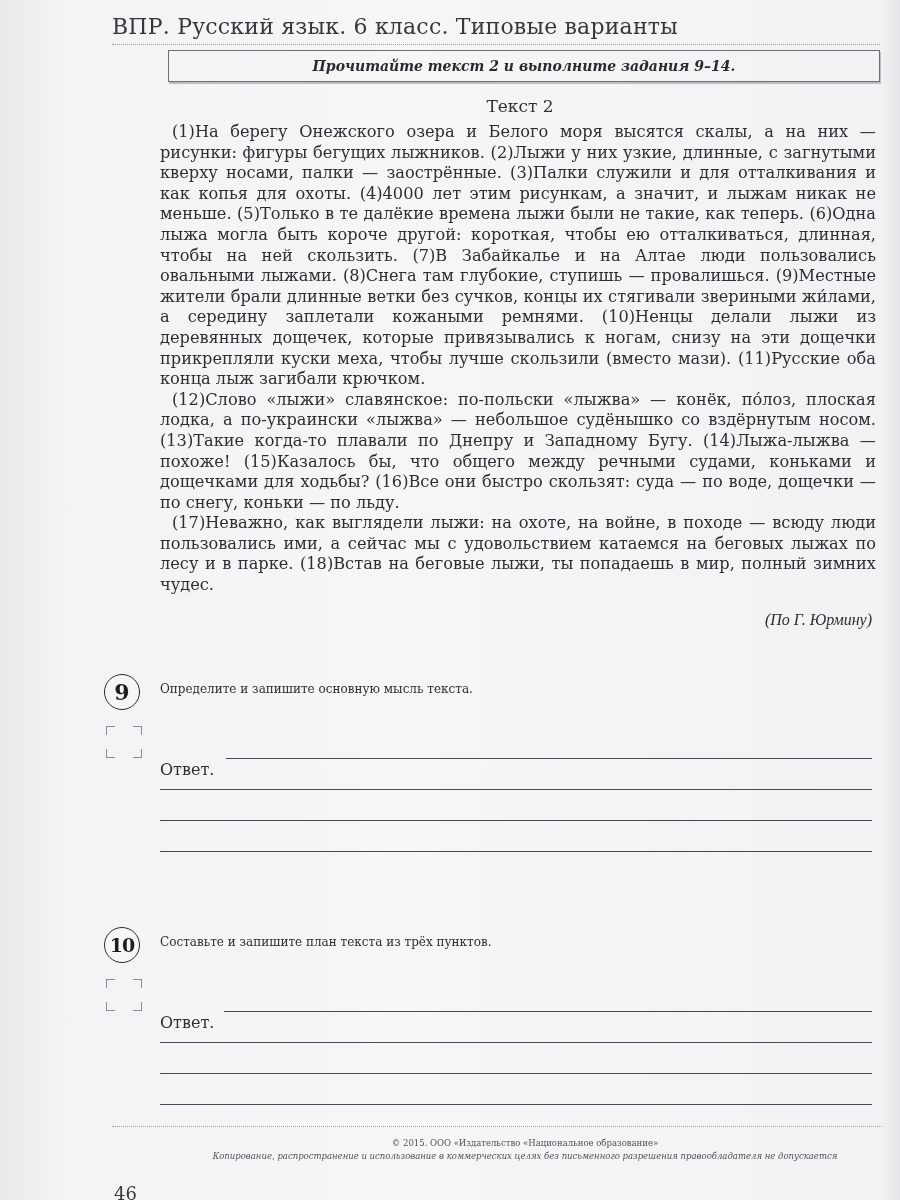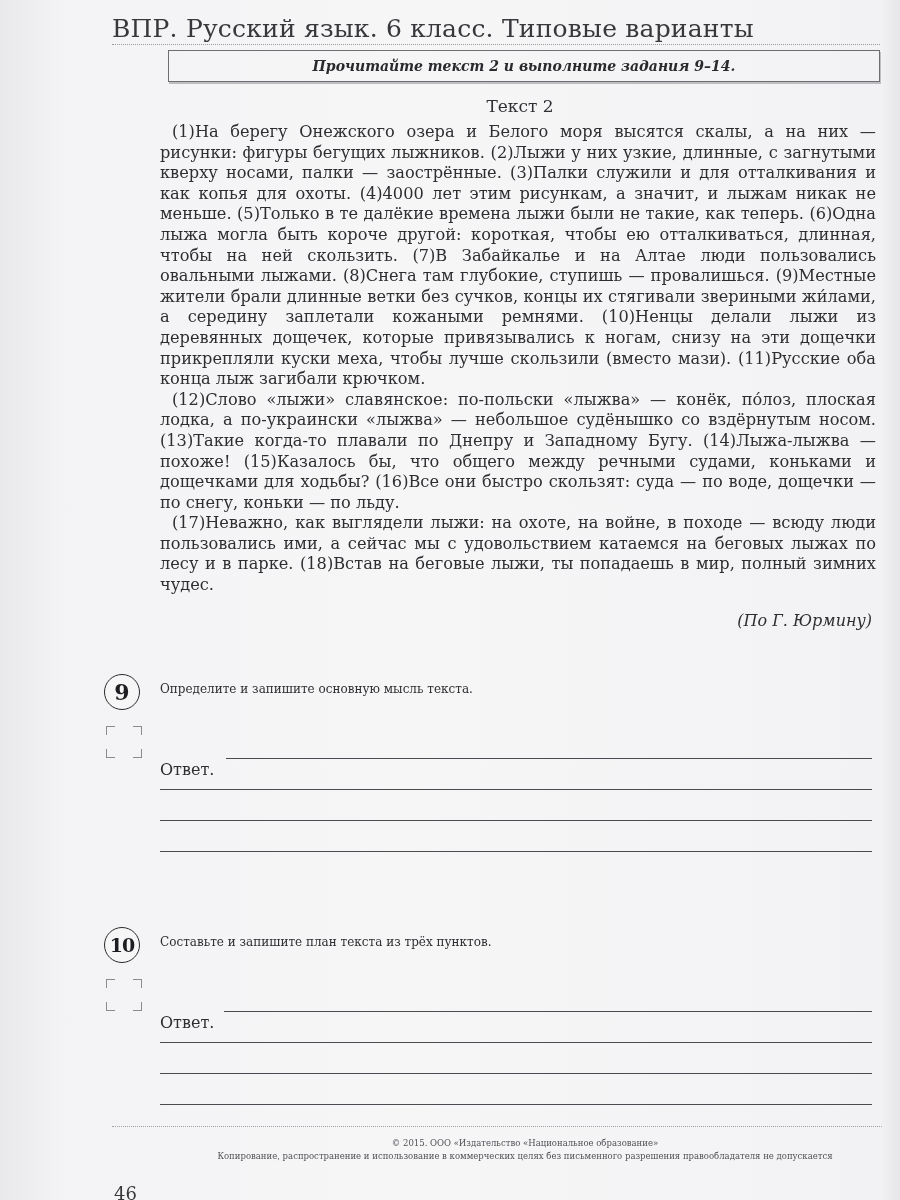--- a/index.html
+++ b/index.html
@@ -9,21 +9,21 @@
     font-family: "DejaVu Serif", "Liberation Serif", serif;
     color: #2a2a2e;
     position: relative;
   }
   .page {
     position: absolute; left: 0; top: 0; width: 900px; height: 1200px;
     background: linear-gradient(90deg, #e9e9ec 0px, #f3f3f5 60px, #f6f6f7 400px, #f2f2f4 880px, #e6e6ea 900px);
   }
   .header {
     position: absolute; left: 112px; top: 14px; width: 770px;
-    font-size: 25px; letter-spacing: 0.2px; color: #38383c;
+    font-size: 22px; letter-spacing: 0.2px; color: #38383c;
   }
   .header-rule {
     position: absolute; left: 112px; top: 44px; width: 768px; height: 0;
     border-top: 1px dotted #9a9aa0;
   }
   .instruction-box {
     position: absolute; left: 168px; top: 50px; width: 712px; height: 32px;
     border: 1.5px solid #6d6d72; box-sizing: border-box;
     display: flex; align-items: center; justify-content: center;
     font-style: italic; font-weight: bold; font-size: 14px; color: #2a2a2e;
@@ -34,21 +34,21 @@
     font-size: 17px; color: #303034;
   }
   .text-body {
     position: absolute; left: 160px; top: 122px; width: 716px;
     font-size: 16.2px; line-height: 20.6px; text-align: justify;
     color: #2e2e32;
   }
   .text-body p { margin: 0; text-indent: 12px; }
   .author {
     position: absolute; right: 28px; top: 611px;
-    font-style: italic; font-size: 16px; color: #2e2e32;
+    font-style: italic; font-size: 16px; color: #2e2e32; font-family: Liberation Serif, serif;
   }
   .task { position: absolute; left: 104px; width: 770px; }
   .task-num {
     position: absolute; left: 0; top: 0; width: 36px; height: 36px;
     border: 1.8px solid #2a2a2e; border-radius: 50%; box-sizing: border-box;
     display: flex; align-items: center; justify-content: center;
     font-weight: bold; font-size: 22px; color: #1e1e22; background: #f6f6f7;
   }
   .task-num.two { font-size: 19px; letter-spacing: -1px; }
   .task-text {
@@ -74,21 +74,21 @@
   }
   .page-number {
     position: absolute; left: 114px; top: 1163px; font-size: 18px; color: #38383c; margin-top: 20px;
   }
   .copyright {
     position: absolute; left: 160px; top: 1138px; width: 730px; text-align: center;
     font-size: 8.5px; color: #505056;
   }
   .legal {
     position: absolute; left: 160px; top: 1151px; width: 730px; text-align: center;
-    font-size: 8.5px; color: #505056; white-space: nowrap;
+    font-size: 8.5px; color: #505056; white-space: nowrap; font-style: italic;
   }
 </style>
 </head>
 <body>
 
 <div class="page">
 
   <div class="header">ВПР. Русский язык. 6 класс. Типовые варианты</div>
   <div class="header-rule"></div>
 

